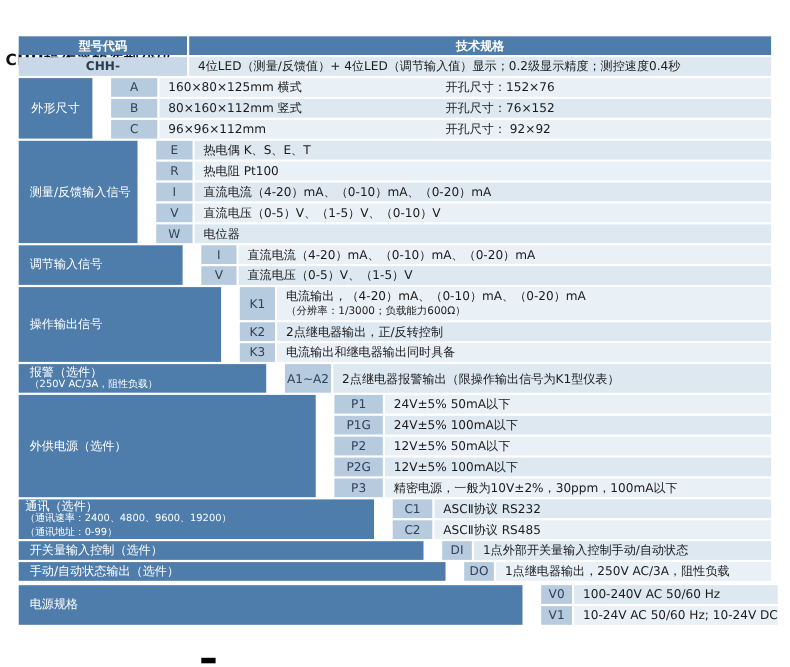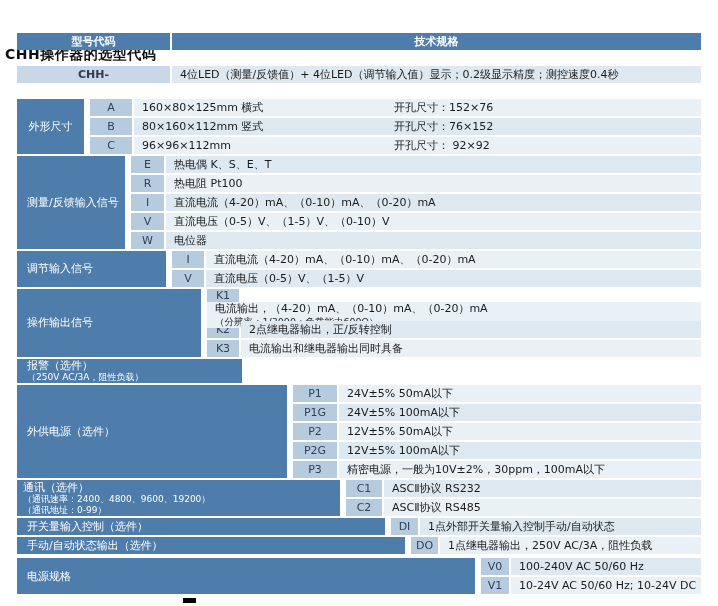--- a/index.html
+++ b/index.html
@@ -1,35 +1,35 @@
 <!DOCTYPE html>
 <html><head>
 <meta charset="utf-8">
 <style>
   html,body{margin:0;padding:0;}
   body{width:718px;height:606px;background:#fff;position:relative;
        font-family:"DejaVu Sans","Liberation Sans",sans-serif;overflow:hidden;}
   .title{position:absolute;left:5px;top:6px;font-size:14px;font-weight:bold;color:#101010;letter-spacing:0.5px;margin-top:40px;}
   .tbl{position:absolute;left:17px;top:33px;width:684px;}
-  .trow{display:flex;margin-bottom:16px;}
+  .trow{display:flex;margin-bottom:2px;}
   .hcell{background:#4e7cab;color:#fff;font-size:11px;font-weight:bold;height:17px;
          display:flex;align-items:center;justify-content:center;}
   .hmodel{width:153px;margin-right:2px;flex-shrink:0;}
   .hspec{flex:1;}
   .mcode{width:153px;margin-right:2px;flex-shrink:0;background:#c9d8e9;color:#2e3c50;
          font-size:11px;font-weight:bold;height:17px;display:flex;align-items:center;justify-content:center;}
   .sec{display:flex;margin-bottom:2px;align-items:stretch;}
-  .lbl{background:#4e7cab;color:#fff;font-size:11px;margin-right:6px;flex-shrink:0;
+  .lbl{background:#4e7cab;color:#fff;font-size:11px;margin-right:17px;flex-shrink:0;
        display:flex;flex-direction:column;justify-content:center;padding-left:10px;box-sizing:border-box;line-height:1.2;}
   .lbl.ctr{padding-left:0;align-items:center;}
   .lbl .sub{font-size:9px;line-height:1.25;}
   .rows{flex:1;display:flex;flex-direction:column;}
   .row{display:flex;height:17px;margin-bottom:2px;}
   .row:last-child{margin-bottom:0;}
-  .row.h30{height:30px;flex-direction:column;}
+  .row.h30{height:30px;}
   .row.h26{height:26px;}
   .code{background:#b7cbdf;color:#31405a;font-size:11px;margin-right:2px;flex-shrink:0;
         display:flex;align-items:center;justify-content:center;}
   .desc{flex:1;font-size:11px;color:#1b1b1b;display:flex;align-items:center;
         padding-left:8px;box-sizing:border-box;position:relative;white-space:nowrap;}
   .desc .hole{position:absolute;left:260px;}
   .desc.two{flex-direction:column;align-items:flex-start;justify-content:center;line-height:1.25;}
   .desc .ln2{font-size:9.5px;color:#222;}
   .rA{background:#dde8f1;}
   .rB{background:#e9f0f6;}
@@ -166,20 +166,28 @@
           </div>
       </div>
     </div>
   </div>
 
   <div class="sec">
     <div class="lbl" style="width:225px">
       <div>报警（选件）</div>
       <div class="sub">（250V AC/3A，阻性负载）</div>
     </div>
+    <div class="rows">
+      <div class="row h26">
+        <div class="code" style="width:42px">A1~A2</div>
+        <div class="desc rA">
+            <span>2点继电器报警输出（限操作输出信号为K1型仪表）</span>
+          </div>
+      </div>
+    </div>
   </div>
 
   <div class="sec">
     <div class="lbl" style="width:270px">
         <div>外供电源（选件）</div>
       </div>
     <div class="rows">
       <div class="row">
         <div class="code" style="width:44px">P1</div>
         <div class="desc rB">

